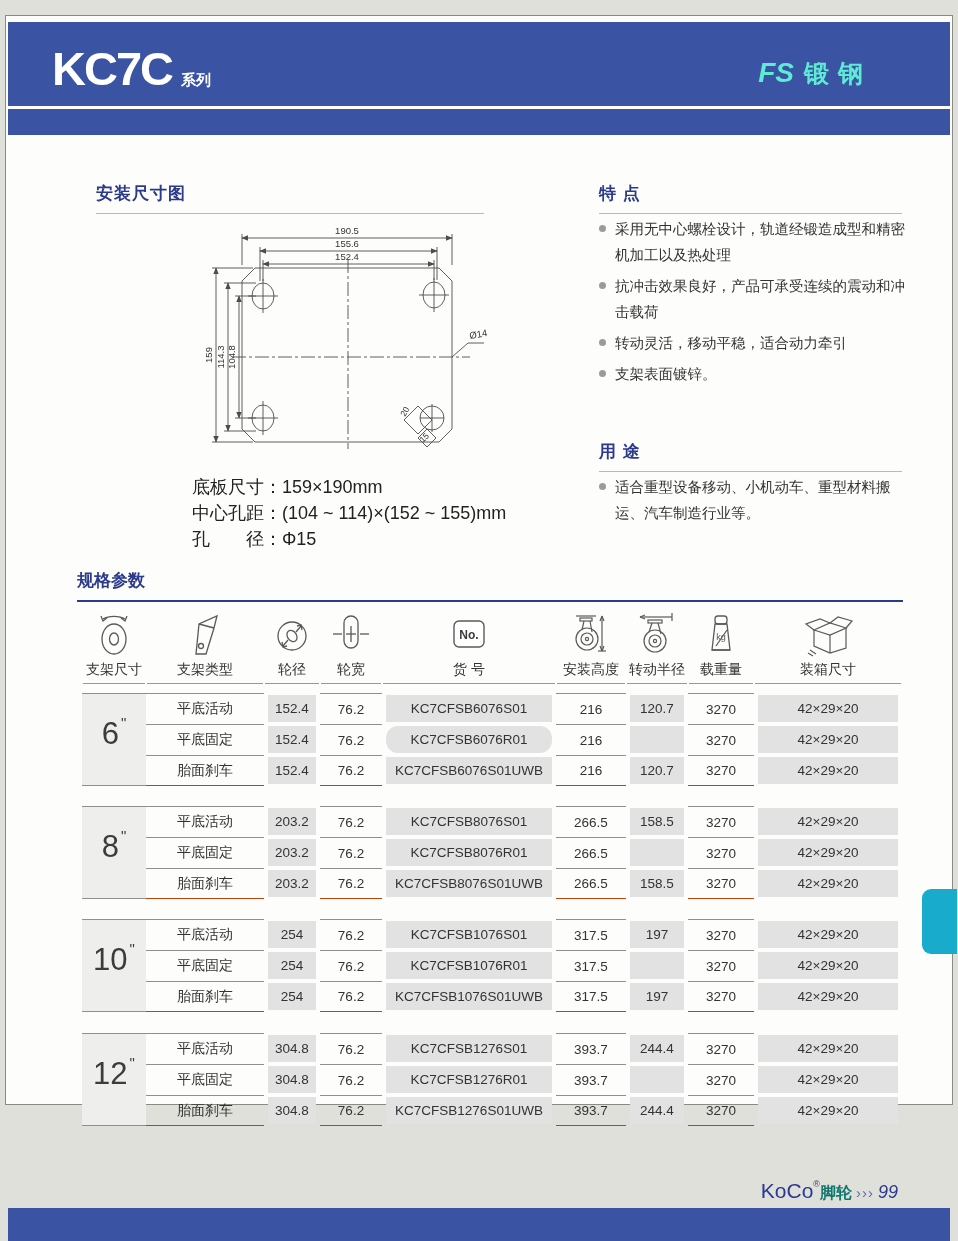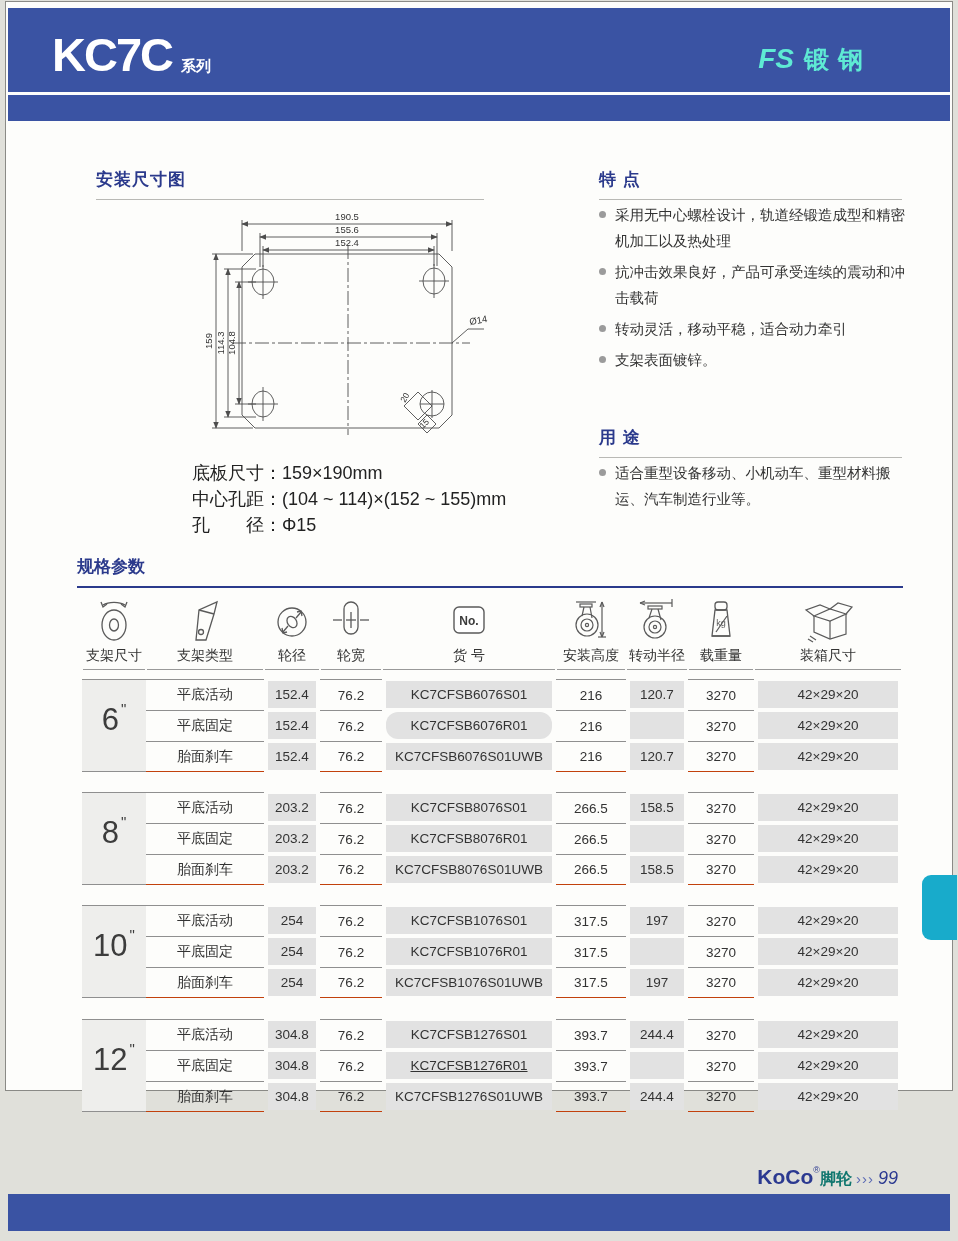--- a/index.html
+++ b/index.html
@@ -3,21 +3,21 @@
 <meta charset="utf-8">
 <style>
   html,body{margin:0;padding:0;}
   body{
     width:958px;height:1241px;position:relative;
     background:#e0e0da;
     font-family:"Liberation Sans","DejaVu Sans",sans-serif;
     overflow:hidden;
   }
   .sheet{
-    position:absolute;left:5px;top:1px;width:948px;height:1090px;
+    position:absolute;left:5px;top:15px;width:948px;height:1090px;
     background:#fdfdfb;border:1px solid #8a8a86;box-sizing:border-box;
     overflow:visible;
   }
   
   .band{position:absolute;left:2px;right:2px;background:#3a53a3;}
   .band-main{top:6px;height:84px;}
   .band-sub{top:93px;height:26px;}
   .brand-left{position:absolute;left:44px;bottom:10px;color:#fff;white-space:nowrap;}
   .series-code{font-size:47px;font-weight:bold;letter-spacing:-2px;}
   .series-label{font-size:15px;font-weight:bold;margin-left:9px;}
@@ -56,21 +56,21 @@
     padding-top:22px;box-sizing:border-box;color:#3c3c3c;}
   .gnum{font-size:31px;}
   .ginch{font-size:15px;margin-top:-2px;margin-left:2px;}
   .cell{display:flex;align-items:center;justify-content:center;font-size:13.5px;color:#333;box-sizing:border-box;}
   .cell.type{font-size:14px;}
   .cell.plain{border-top:1px solid #8f8f8f;}
   .cell.plain.last{border-bottom:1px solid #c2410c;}
   .cell.shade{background:#e2e2e2;margin:2px 4px;}
   
   .footer-line{position:absolute;right:54px;top:1163px;white-space:nowrap;}
-  .koco-brand{font-size:21px;font-weight:bold;color:#2b3990;letter-spacing:0px;}
+  .koco-brand{font-size:21px;font-weight:normal;color:#2b3990;letter-spacing:0px;}
   .koco-reg{font-size:9px;color:#2b3990;vertical-align:top;}
   .koco-suffix{font-size:16px;font-weight:bold;color:#0f766e;}
   .koco-arrows{font-size:15px;color:#5c6bb5;margin:0 4px;letter-spacing:1px;}
   .koco-page{font-size:18px;font-style:italic;color:#2b3990;}
   .band-bottom{top:auto;top:1192px;height:37px;}
   .side-tab{position:absolute;right:-5px;top:873px;width:35px;height:65px;
     background:#18abcb;border-radius:9px 0 0 9px;z-index:5;}
   
   svg text{font-family:"Liberation Sans","DejaVu Sans",sans-serif;}
 </style>
@@ -415,21 +415,21 @@
         <div class="cell shade" style="grid-area: 1 / 3;">304.8</div>
         <div class="cell plain" style="grid-area: 1 / 4;">76.2</div>
         <div class="cell shade" style="grid-area: 1 / 5;">KC7CFSB1276S01</div>
         <div class="cell plain" style="grid-area: 1 / 6;">393.7</div>
         <div class="cell shade" style="grid-area: 1 / 7;">244.4</div>
         <div class="cell plain" style="grid-area: 1 / 8;">3270</div>
         <div class="cell shade" style="grid-area: 1 / 9;">42×29×20</div>
         <div class="cell plain type" style="grid-area: 2 / 2;">平底固定</div>
         <div class="cell shade" style="grid-area: 2 / 3;">304.8</div>
         <div class="cell plain" style="grid-area: 2 / 4;">76.2</div>
-        <div class="cell shade" style="grid-area: 2 / 5; text-decoration: underline;">KC7CFSB1276R01</div>
+        <div class="cell shade" style="grid-area: 2 / 5;">KC7CFSB1276R01</div>
         <div class="cell plain" style="grid-area: 2 / 6;">393.7</div>
         <div class="cell shade" style="grid-area: 2 / 7;"></div>
         <div class="cell plain" style="grid-area: 2 / 8;">3270</div>
         <div class="cell shade" style="grid-area: 2 / 9;">42×29×20</div>
         <div class="cell plain type last" style="grid-area: 3 / 2;">胎面刹车</div>
         <div class="cell shade last" style="grid-area: 3 / 3;">304.8</div>
         <div class="cell plain last" style="grid-area: 3 / 4;">76.2</div>
         <div class="cell shade last" style="grid-area: 3 / 5;">KC7CFSB1276S01UWB</div>
         <div class="cell plain last" style="grid-area: 3 / 6;">393.7</div>
         <div class="cell shade last" style="grid-area: 3 / 7;">244.4</div>

